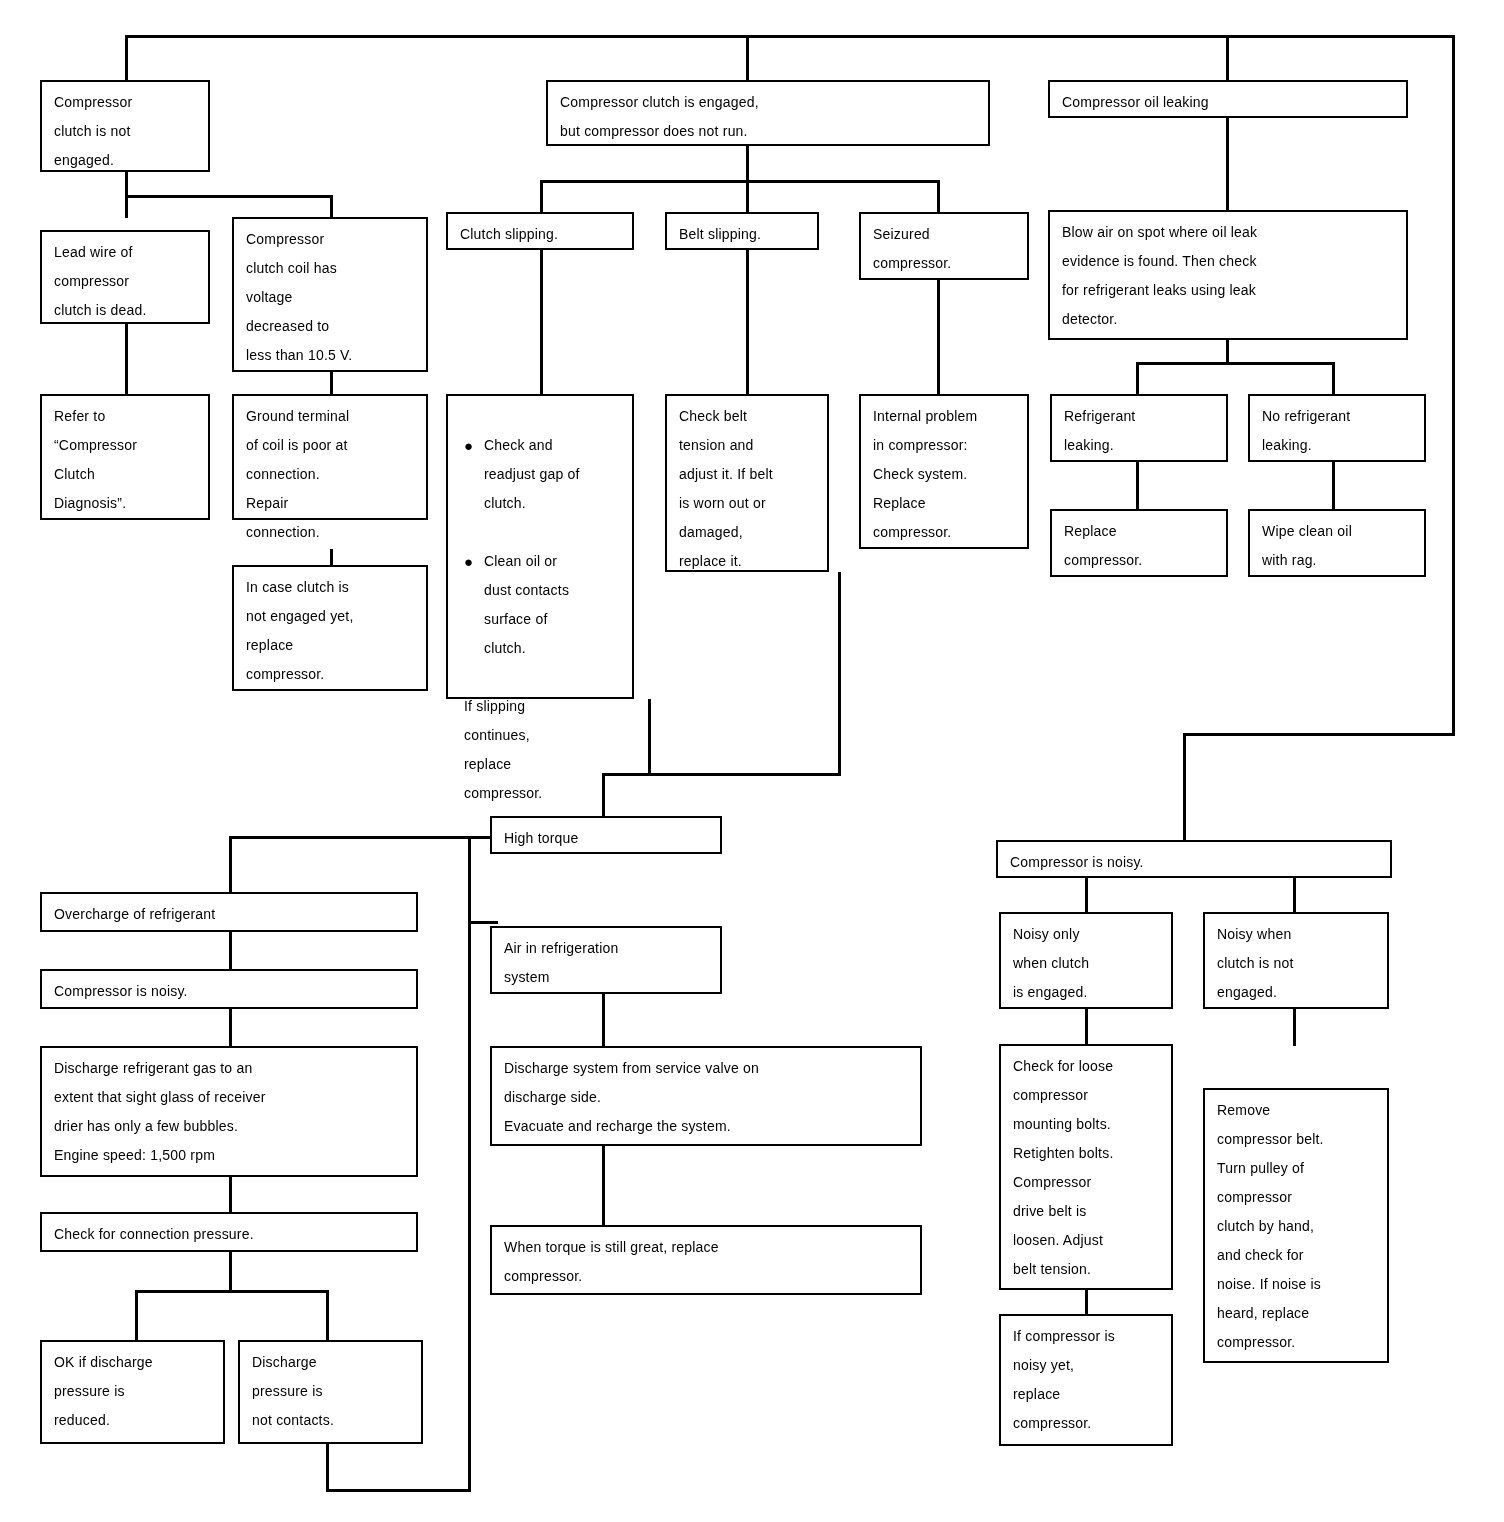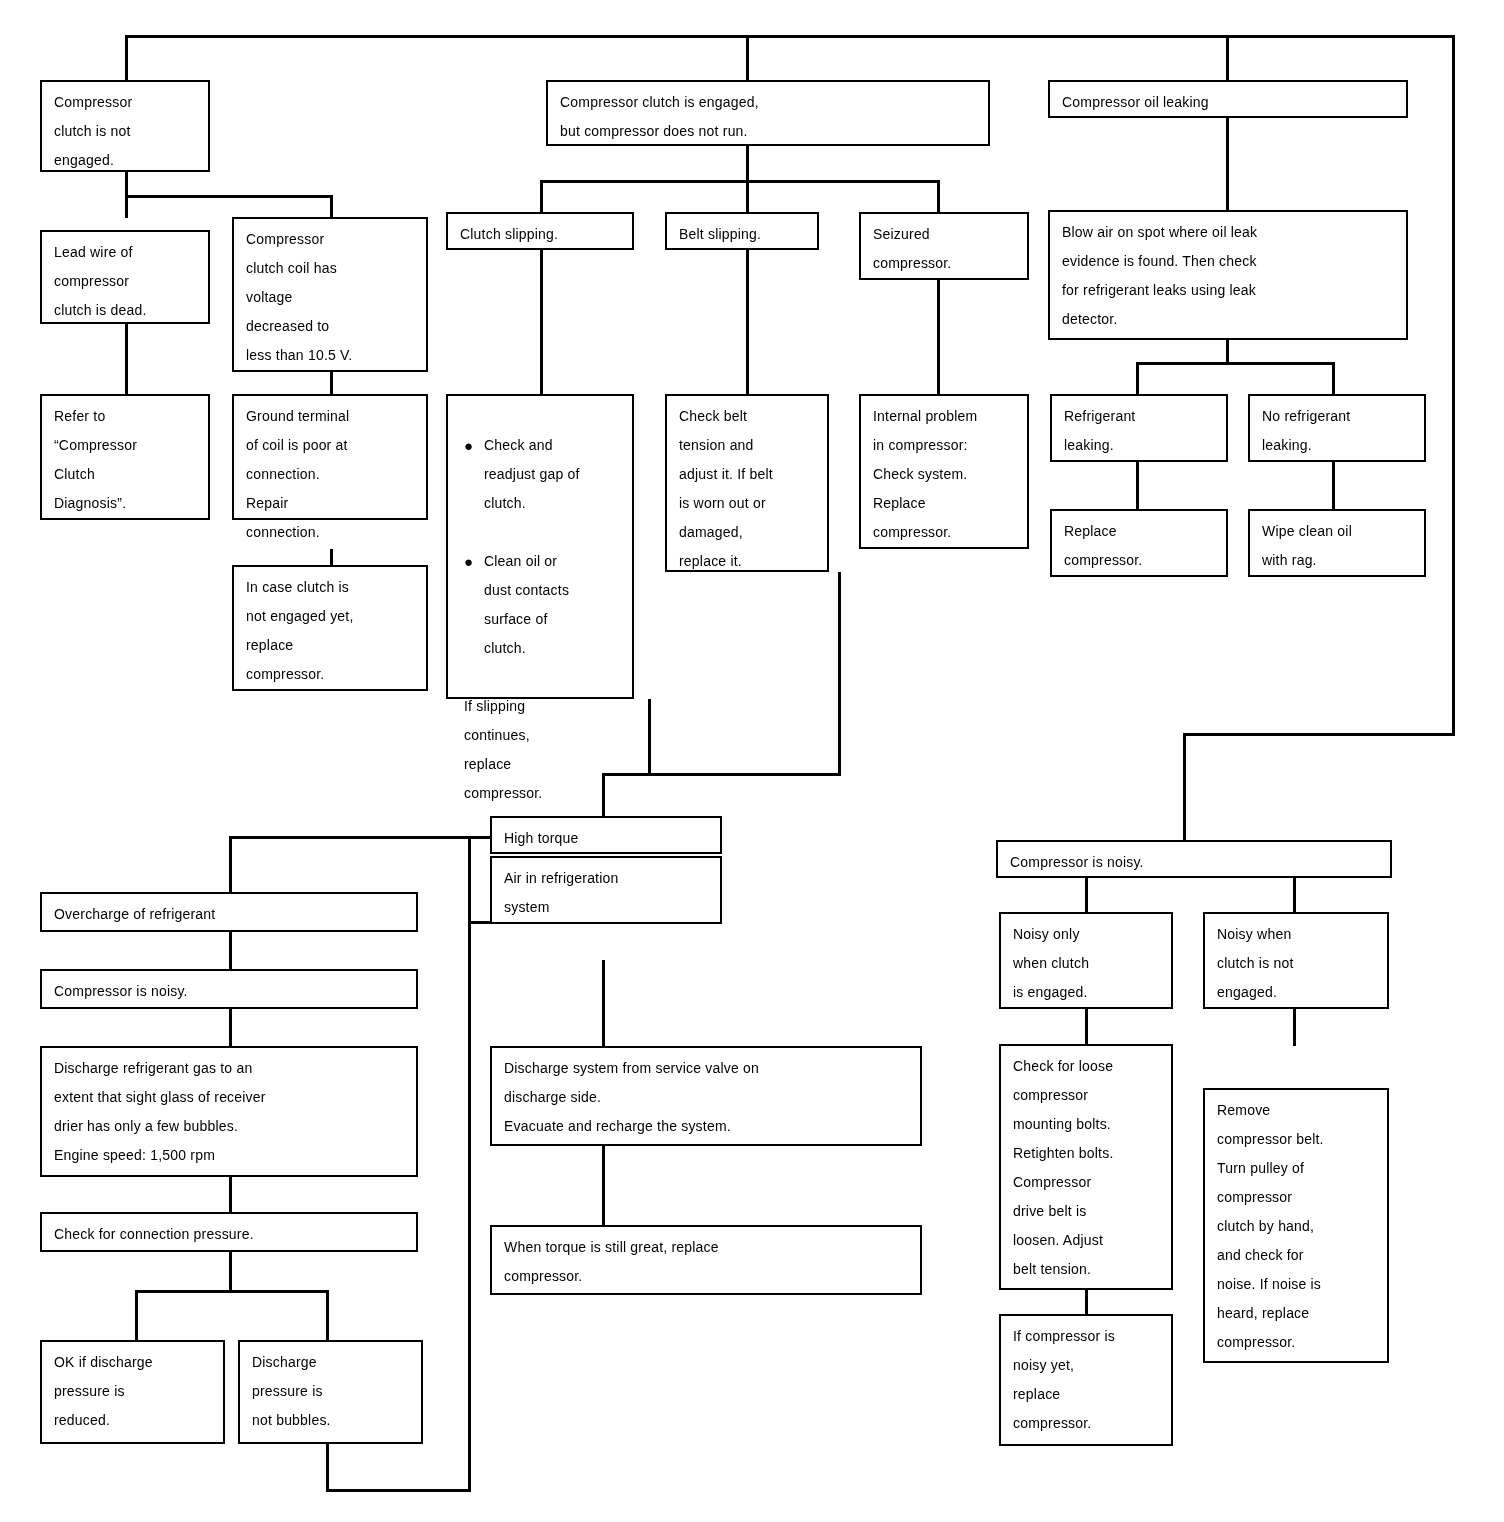--- a/index.html
+++ b/index.html
@@ -193,27 +193,27 @@
   <div class="edge v" style="left:229px; top:1252px; height:40px;"></div>
   <div class="edge h" style="left:135px; top:1290px; width:194px;"></div>
   <div class="edge v" style="left:135px; top:1290px; height:52px;"></div>
   <div class="edge v" style="left:326px; top:1290px; height:52px;"></div>
 
   <div class="node" style="left:40px; top:1340px; width:185px; height:104px;">OK if discharge
 pressure is
 reduced.</div>
   <div class="node" style="left:238px; top:1340px; width:185px; height:104px;">Discharge
 pressure is
-not bubbles.</div>
+not contacts.</div>
   <div class="edge v" style="left:326px; top:1444px; height:47px;"></div>
   <div class="edge h" style="left:326px; top:1489px; width:145px;"></div>
   <div class="edge v" style="left:468px; top:836px; height:655px;"></div>
 
   <div class="edge h" style="left:468px; top:921px; width:30px;"></div>
-  <div class="node" style="left:490px; top:856px; width:232px; height:68px;">Air in refrigeration
+  <div class="node" style="left:490px; top:926px; width:232px; height:68px;">Air in refrigeration
 system</div>
   <div class="edge v" style="left:602px; top:960px; height:86px;"></div>
 
   <div class="node" style="left:490px; top:1046px; width:432px; height:100px;">Discharge system from service valve on
 discharge side.
 Evacuate and recharge the system.</div>
   <div class="edge v" style="left:602px; top:1146px; height:82px;"></div>
   <div class="node" style="left:490px; top:1225px; width:432px; height:70px;">When torque is still great, replace
 compressor.</div>
 

